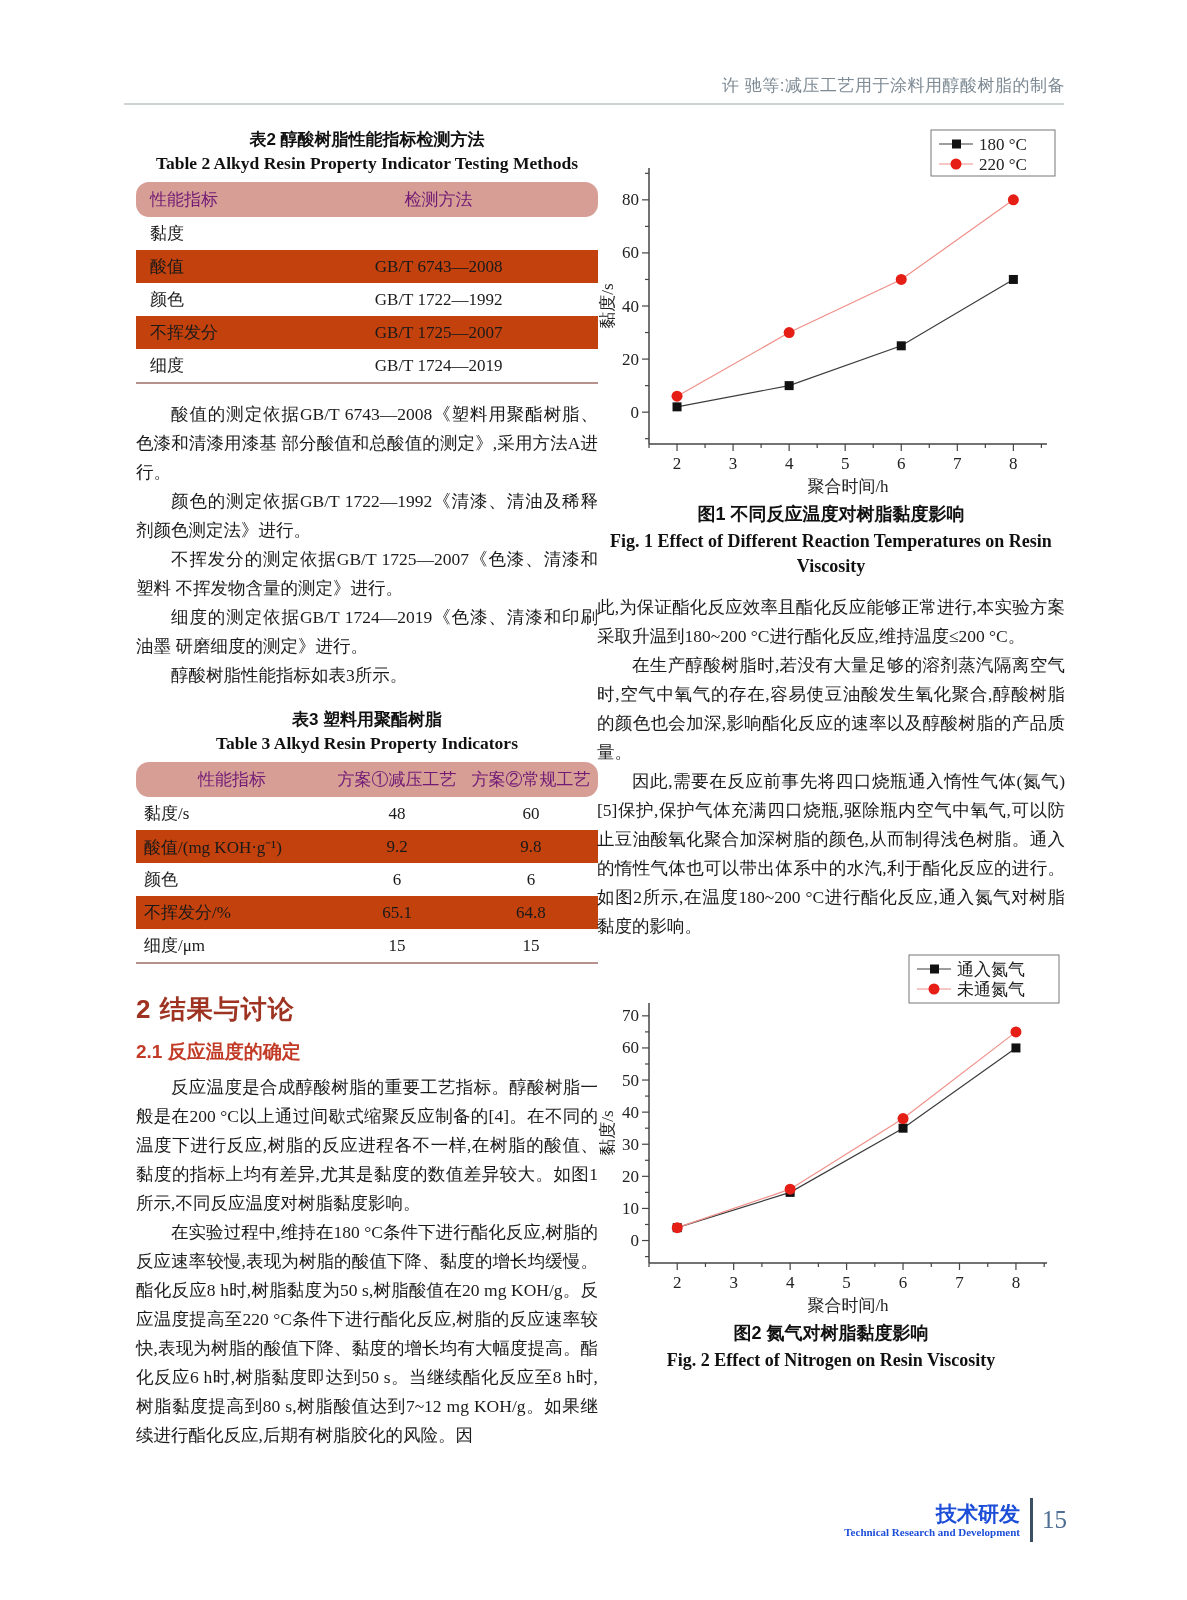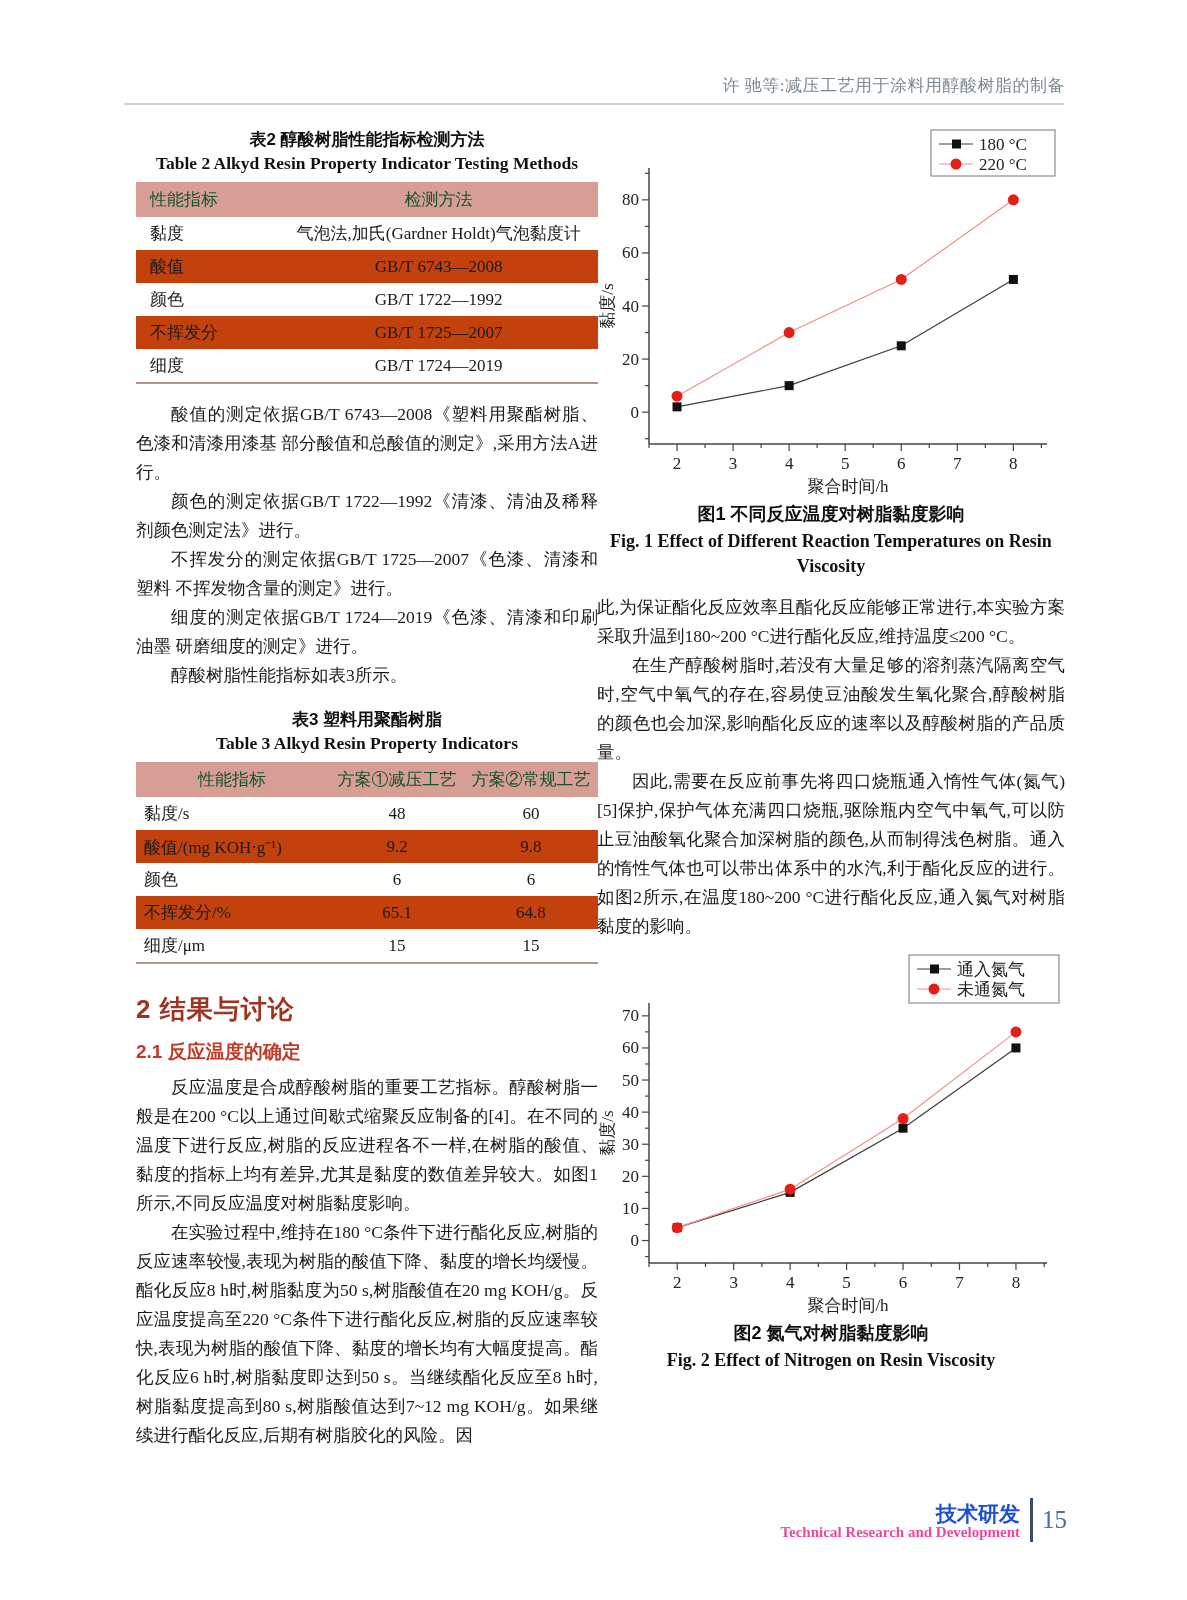--- a/index.html
+++ b/index.html
@@ -2,34 +2,34 @@
 <html><head>
 <meta charset="utf-8">
 <style>
   html,body{margin:0;padding:0;}
   body{
     width:1187px;height:1600px;background:#ffffff;position:relative;
     font-family:"Liberation Serif", serif;color:#1a1a1a;
   }
   .running-head{
     position:absolute;top:74px;right:122px;font-size:17px;color:#7d8a94;
-    font-family:Liberation Serif, serif;letter-spacing:0.5px;
+    font-family:Liberation Sans, sans-serif;letter-spacing:0.5px;
   }
   .header-rule{position:absolute;top:103px;left:124px;width:940px;height:2px;background:#cdd2d5;}
   .col{position:absolute;top:126px;}
   .col.left{left:136px;width:462px;}
   .col.right{left:597px;top:128px;width:468px;}
 
   .tbl-title-cn{text-align:center;font-weight:bold;font-size:17px;
     font-family:"Liberation Sans", sans-serif;margin:2px 0 2px;color:#111;}
   .tbl-title-en{text-align:center;font-weight:bold;font-size:17.5px;margin:2px 0 8px;color:#111;}
 
   .tbl{width:100%;border-bottom:2px solid #b5928c;font-size:17px;margin-bottom:16px;}
   .tr{display:flex;align-items:center;min-height:33px;}
-  .tr.head{background:#d79e96;min-height:35px;color:#14532d;}
+  .tr.head{background:#d79e96;min-height:35px;color:#701a75;border-radius:13px;}
   .tr.alt{background:#c2410c;}
   .td{padding:3px 2px;box-sizing:border-box;}
   .t2 .c0{width:31%;padding-left:14px;}
   .t2 .c1{width:69%;text-align:center;}
   .t3 .c0{width:42%;padding-left:8px;}
   .t3 .c1,.t3 .c2{width:29%;text-align:center;}
   .t3 .head .c0{text-align:center;padding-left:0;}
 
   p.body{font-size:17.5px;line-height:29px;text-align:justify;margin:0;}
   p.indent{text-indent:2em;}
@@ -44,41 +44,40 @@
   .cap-en{text-align:center;font-weight:bold;font-size:18px;line-height:25px;
     margin:3px 0 14px;color:#111;}
 
   svg.chart{display:block;}
   svg.chart text{font-family:"Liberation Serif", serif;fill:#222;}
 
   .footer{position:absolute;top:1498px;right:120px;display:flex;align-items:center;}
   .footer-labels{text-align:right;margin-right:10px;}
   .footer-cn{font-family:"Liberation Sans", sans-serif;font-weight:bold;font-size:21px;
     color:#1d4ed8;line-height:23px;}
-  .footer-en{font-size:15px;color:#ec4899;font-weight:bold;line-height:14px;}
+  .footer-en{font-size:11px;color:#1d4ed8;font-weight:bold;line-height:14px;}
   .footer-bar{width:3px;height:44px;background:#3c4f63;margin-right:9px;}
   .footer-page{font-size:25px;color:#4e6e93;}
 </style>
 </head>
 <body>
 
 <div class="running-head">许  驰等:减压工艺用于涂料用醇酸树脂的制备</div>
 <div class="header-rule"></div>
 
 <div class="col left">
   <div class="tbl-title-cn">表2  醇酸树脂性能指标检测方法</div>
   <div class="tbl-title-en">Table 2  Alkyd Resin Property Indicator Testing Methods</div>
   <div class="tbl t2">
       <div class="tr head">
         <div class="td c0">性能指标</div>
         <div class="td c1">检测方法</div>
       </div>
       <div class="tr plain">
         <div class="td c0">黏度</div>
-        <div class="td c1">气泡法,加氏(Gardner Holdt)气泡黏度计</div>
       </div>
       <div class="tr alt">
         <div class="td c0">酸值</div>
         <div class="td c1">GB/T 6743—2008</div>
       </div>
       <div class="tr plain">
         <div class="td c0">颜色</div>
         <div class="td c1">GB/T 1722—1992</div>
       </div>
       <div class="tr alt">

